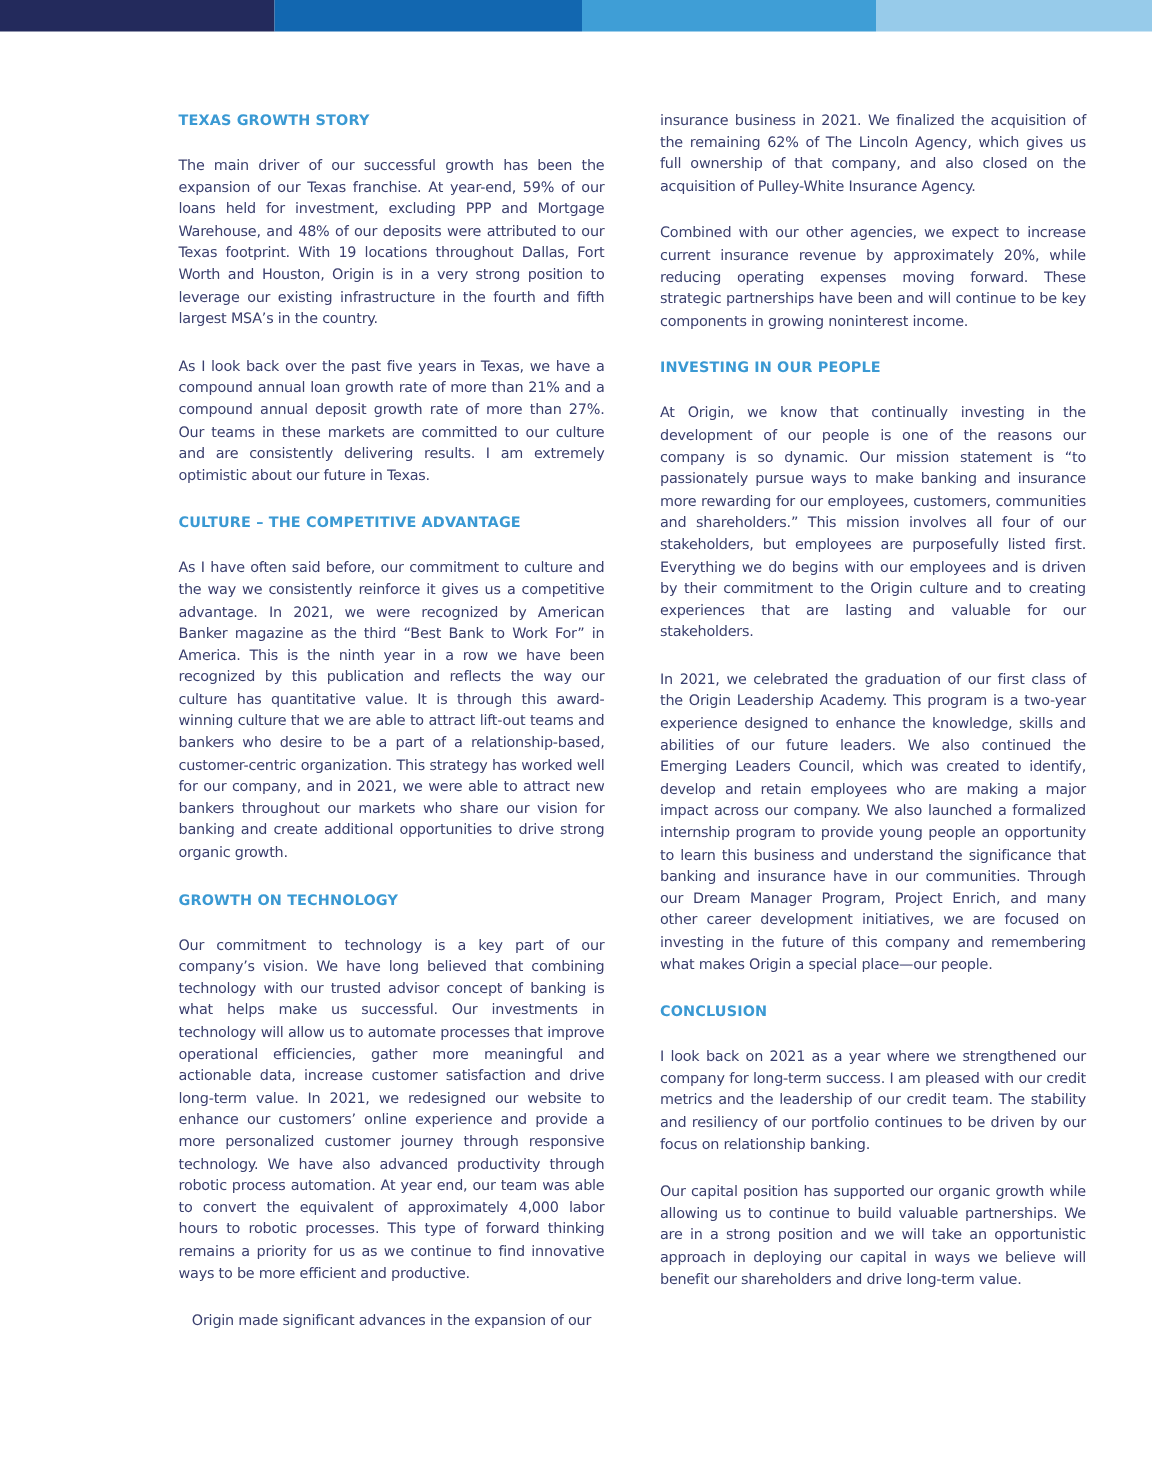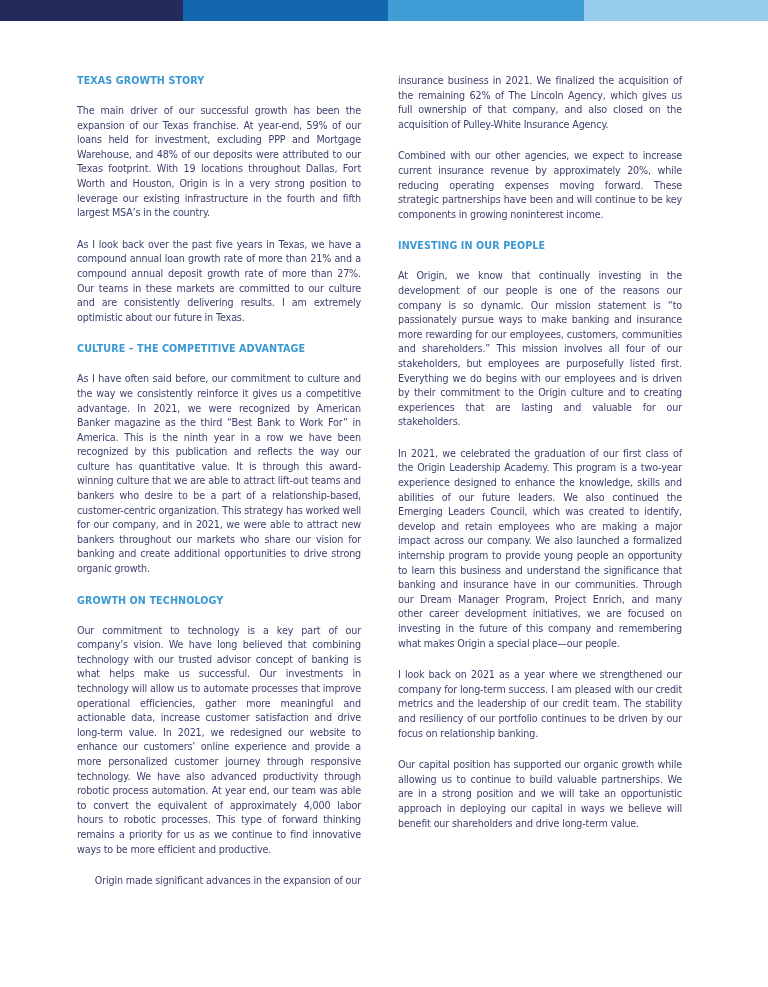--- a/index.html
+++ b/index.html
@@ -5,21 +5,21 @@
   html, body { margin: 0; padding: 0; background: #ffffff; }
   body { width: 768px; height: 987px; position: relative; overflow: hidden;
          font-family: "DejaVu Sans", sans-serif; }
   .topbar { position: absolute; top: 0; left: 0; width: 768px; height: 21px; display: flex; }
   .topbar div { height: 21px; }
   .seg1 { width: 183px; background: #232a5c; }
   .seg2 { width: 205px; background: #1267b0; }
   .seg3 { width: 196px; background: #3f9ed6; }
   .seg4 { width: 184px; background: #97cbea; }
 
-  .col { position: absolute; top: 74px; width: 284px; }
+  .col { position: absolute; top: 74px; width: 284px; margin-left: 42px; }
   .col-left { left: 77px; }
   .col-right { left: 398px; }
 
   h2 { font-family: "DejaVu Sans", sans-serif; font-size: 9.6px; font-weight: bold;
        color: #3a99d3; letter-spacing: 0.1px; margin: 0 0 17px 0; line-height: 13px; }
   p { font-family: "DejaVu Sans", sans-serif; font-size: 9.6px; line-height: 14.6px;
       color: #3a3f6e; text-align: justify; margin: 0 0 17px 0; letter-spacing: -0.15px; }
   .col-left p.last, .col-right p.last { margin-bottom: 0; }
 </style>
 </head>
@@ -40,31 +40,32 @@
   </section>
   <section>
     <h2>CULTURE – THE COMPETITIVE ADVANTAGE</h2>
     <p>As I have often said before, our commitment to culture and the way we consistently reinforce it gives us a competitive advantage.  In 2021, we were recognized by American Banker magazine as the third “Best Bank to Work For” in America.  This is the ninth year in a row we have been recognized by this publication and reflects the way our culture has quantitative value.  It is through this award-winning culture that we are able to attract lift-out teams and bankers who desire to be a part of a relationship-based, customer-centric organization.  This strategy has worked well for our company, and in 2021, we were able to attract new bankers throughout our markets who share our vision for banking and create additional opportunities to drive strong organic growth.</p>
   </section>
   <section>
     <h2>GROWTH ON TECHNOLOGY</h2>
     <p>Our commitment to technology is a key part of our company’s vision.  We have long believed that combining technology with our trusted advisor concept of banking is what helps make us successful.  Our investments in technology will allow us to automate processes that improve operational efficiencies, gather more meaningful and actionable data, increase customer satisfaction and drive long-term value. In 2021, we redesigned our website to enhance our customers’ online experience and provide a more personalized customer journey through responsive technology.  We have also advanced productivity through robotic process automation.  At year end, our team was able to convert the equivalent of approximately 4,000 labor hours to robotic processes.  This type of forward thinking remains a priority for us as we continue to find innovative ways to be more efficient and productive.</p>
   </section>
   <section>
-    <p class="last" style="text-align:right;">Origin made significant advances in the expansion of our</p>
+    <p class="last" style="text-align:center;">Origin made significant advances in the expansion of our</p>
   </section>
 </div>
 
 <div class="col col-right">
   <section>
     <p>insurance business in 2021. We finalized the acquisition of the remaining 62% of The Lincoln Agency, which gives us full ownership of that company, and also closed on the acquisition of Pulley-White Insurance Agency.</p>
     <p>Combined with our other agencies, we expect to increase current insurance revenue by approximately 20%, while reducing operating expenses moving forward. These strategic partnerships have been and will continue to be key components in growing noninterest income.</p>
   </section>
   <section>
     <h2>INVESTING IN OUR PEOPLE</h2>
     <p>At Origin, we know that continually investing in the development of our people is one of the reasons our company is so dynamic.   Our mission statement is “to passionately pursue ways to make banking and insurance more rewarding for our employees, customers, communities and shareholders.”  This mission involves all four of our stakeholders, but employees are purposefully listed first.  Everything we do begins with our employees and is driven by their commitment to the Origin culture and to creating experiences that are lasting and valuable for our stakeholders.</p>
     <p>In 2021, we celebrated the graduation of our first class of the Origin Leadership Academy.  This program is a two-year experience designed to enhance the knowledge, skills and abilities of our future leaders.  We also continued the Emerging Leaders Council, which was created to identify, develop and retain employees who are making a major impact across our company.  We also launched a formalized internship program to provide young people an opportunity to learn this business and understand the significance that banking and insurance have in our communities.  Through our Dream Manager Program, Project Enrich, and many other career development initiatives, we are focused on investing in the future of this company and remembering what makes Origin a special place—our people.</p>
   </section>
   <section>
+    <h2>CONCLUSION</h2>
     <p>I look back on 2021 as a year where we strengthened our company for long-term success.  I am pleased with our credit metrics and the leadership of our credit team.  The stability and resiliency of our portfolio continues to be driven by our focus on relationship banking.</p>
     <p>Our capital position has supported our organic growth while allowing us to continue to build valuable partnerships.  We are in a strong position and we will take an opportunistic approach in deploying our capital in ways we believe will benefit our shareholders and drive long-term value.</p>
   </section>
 </div>
 
 </body></html>

